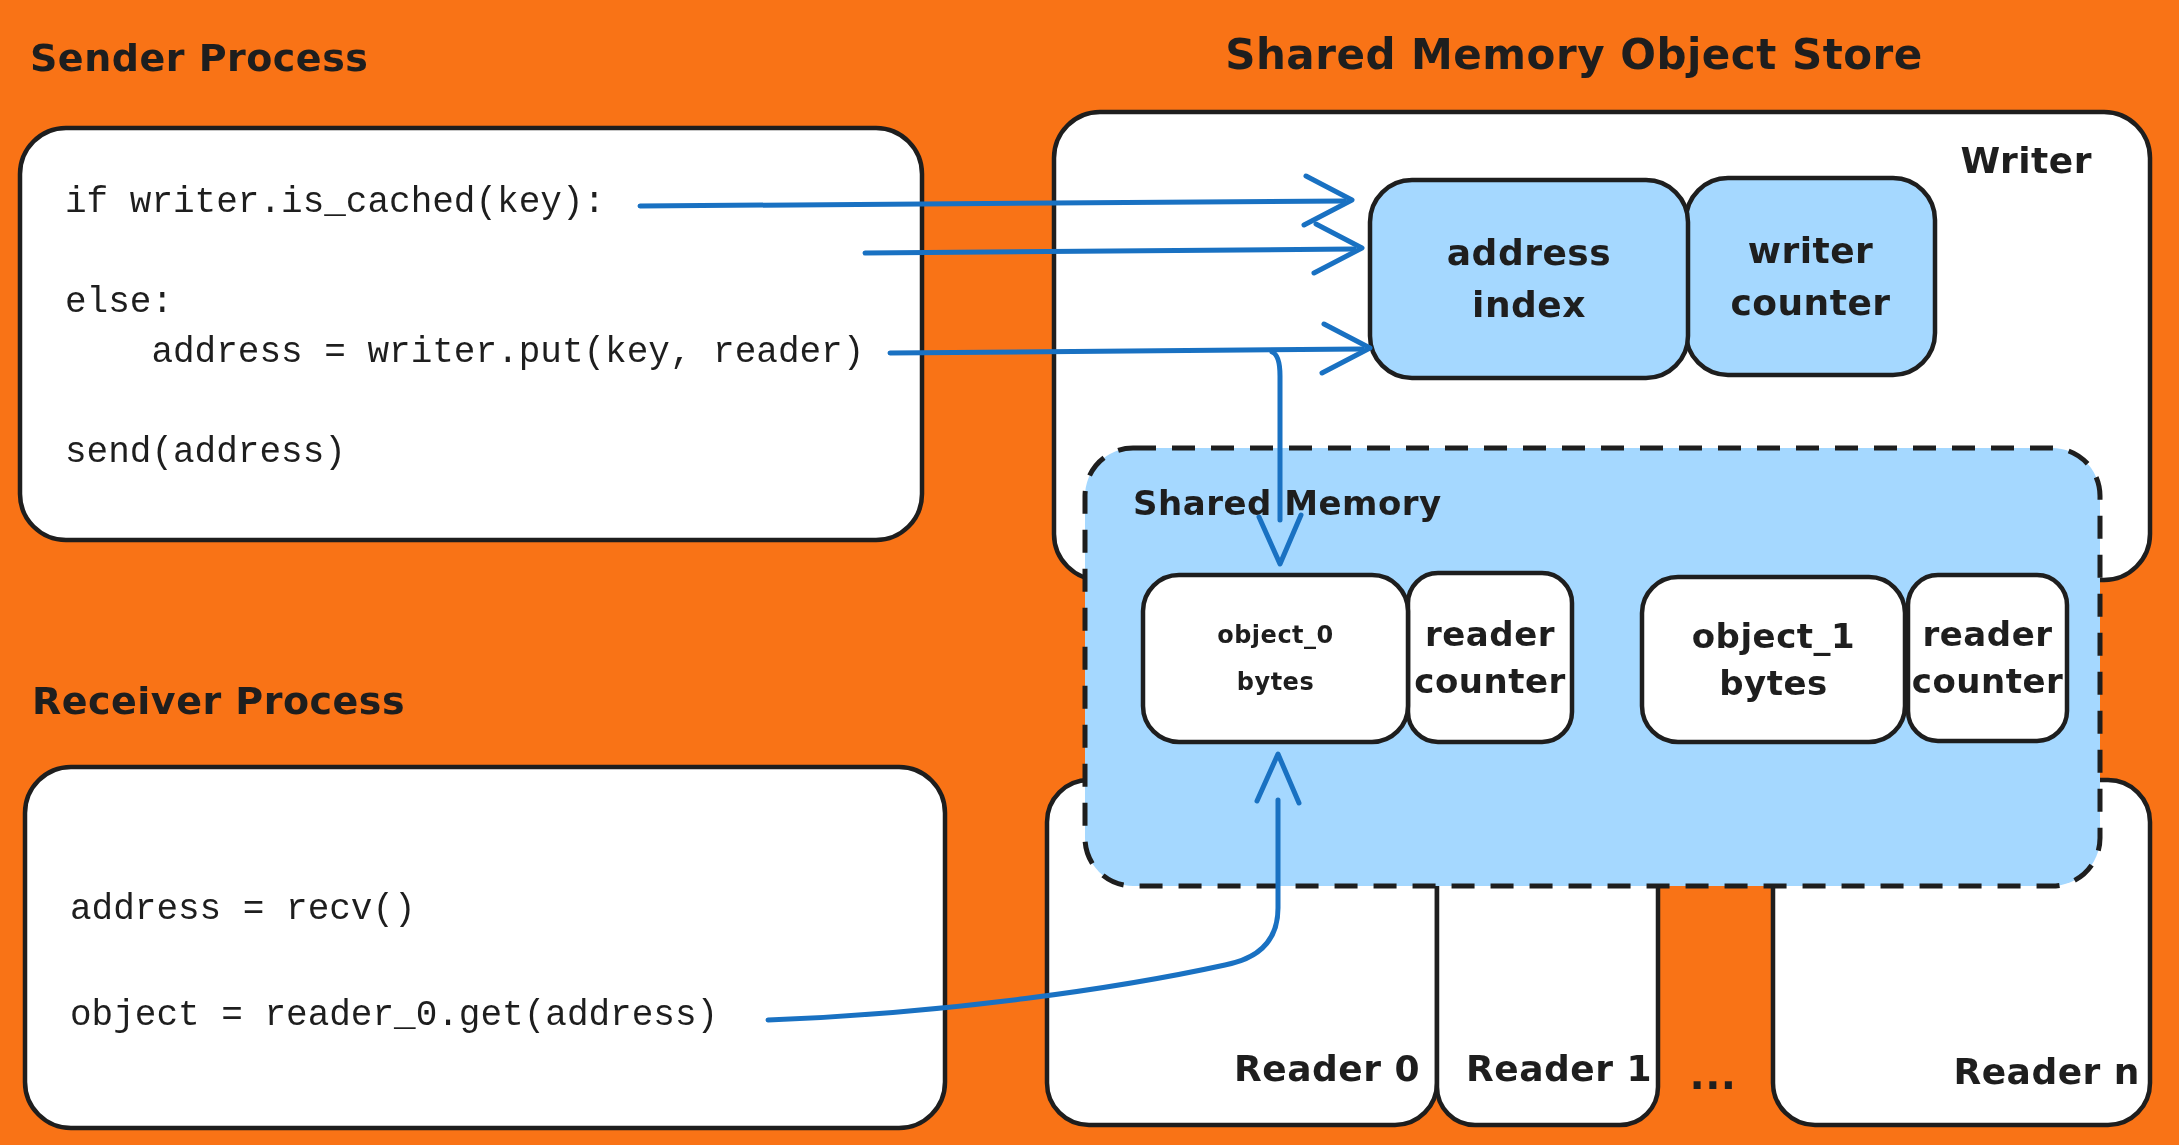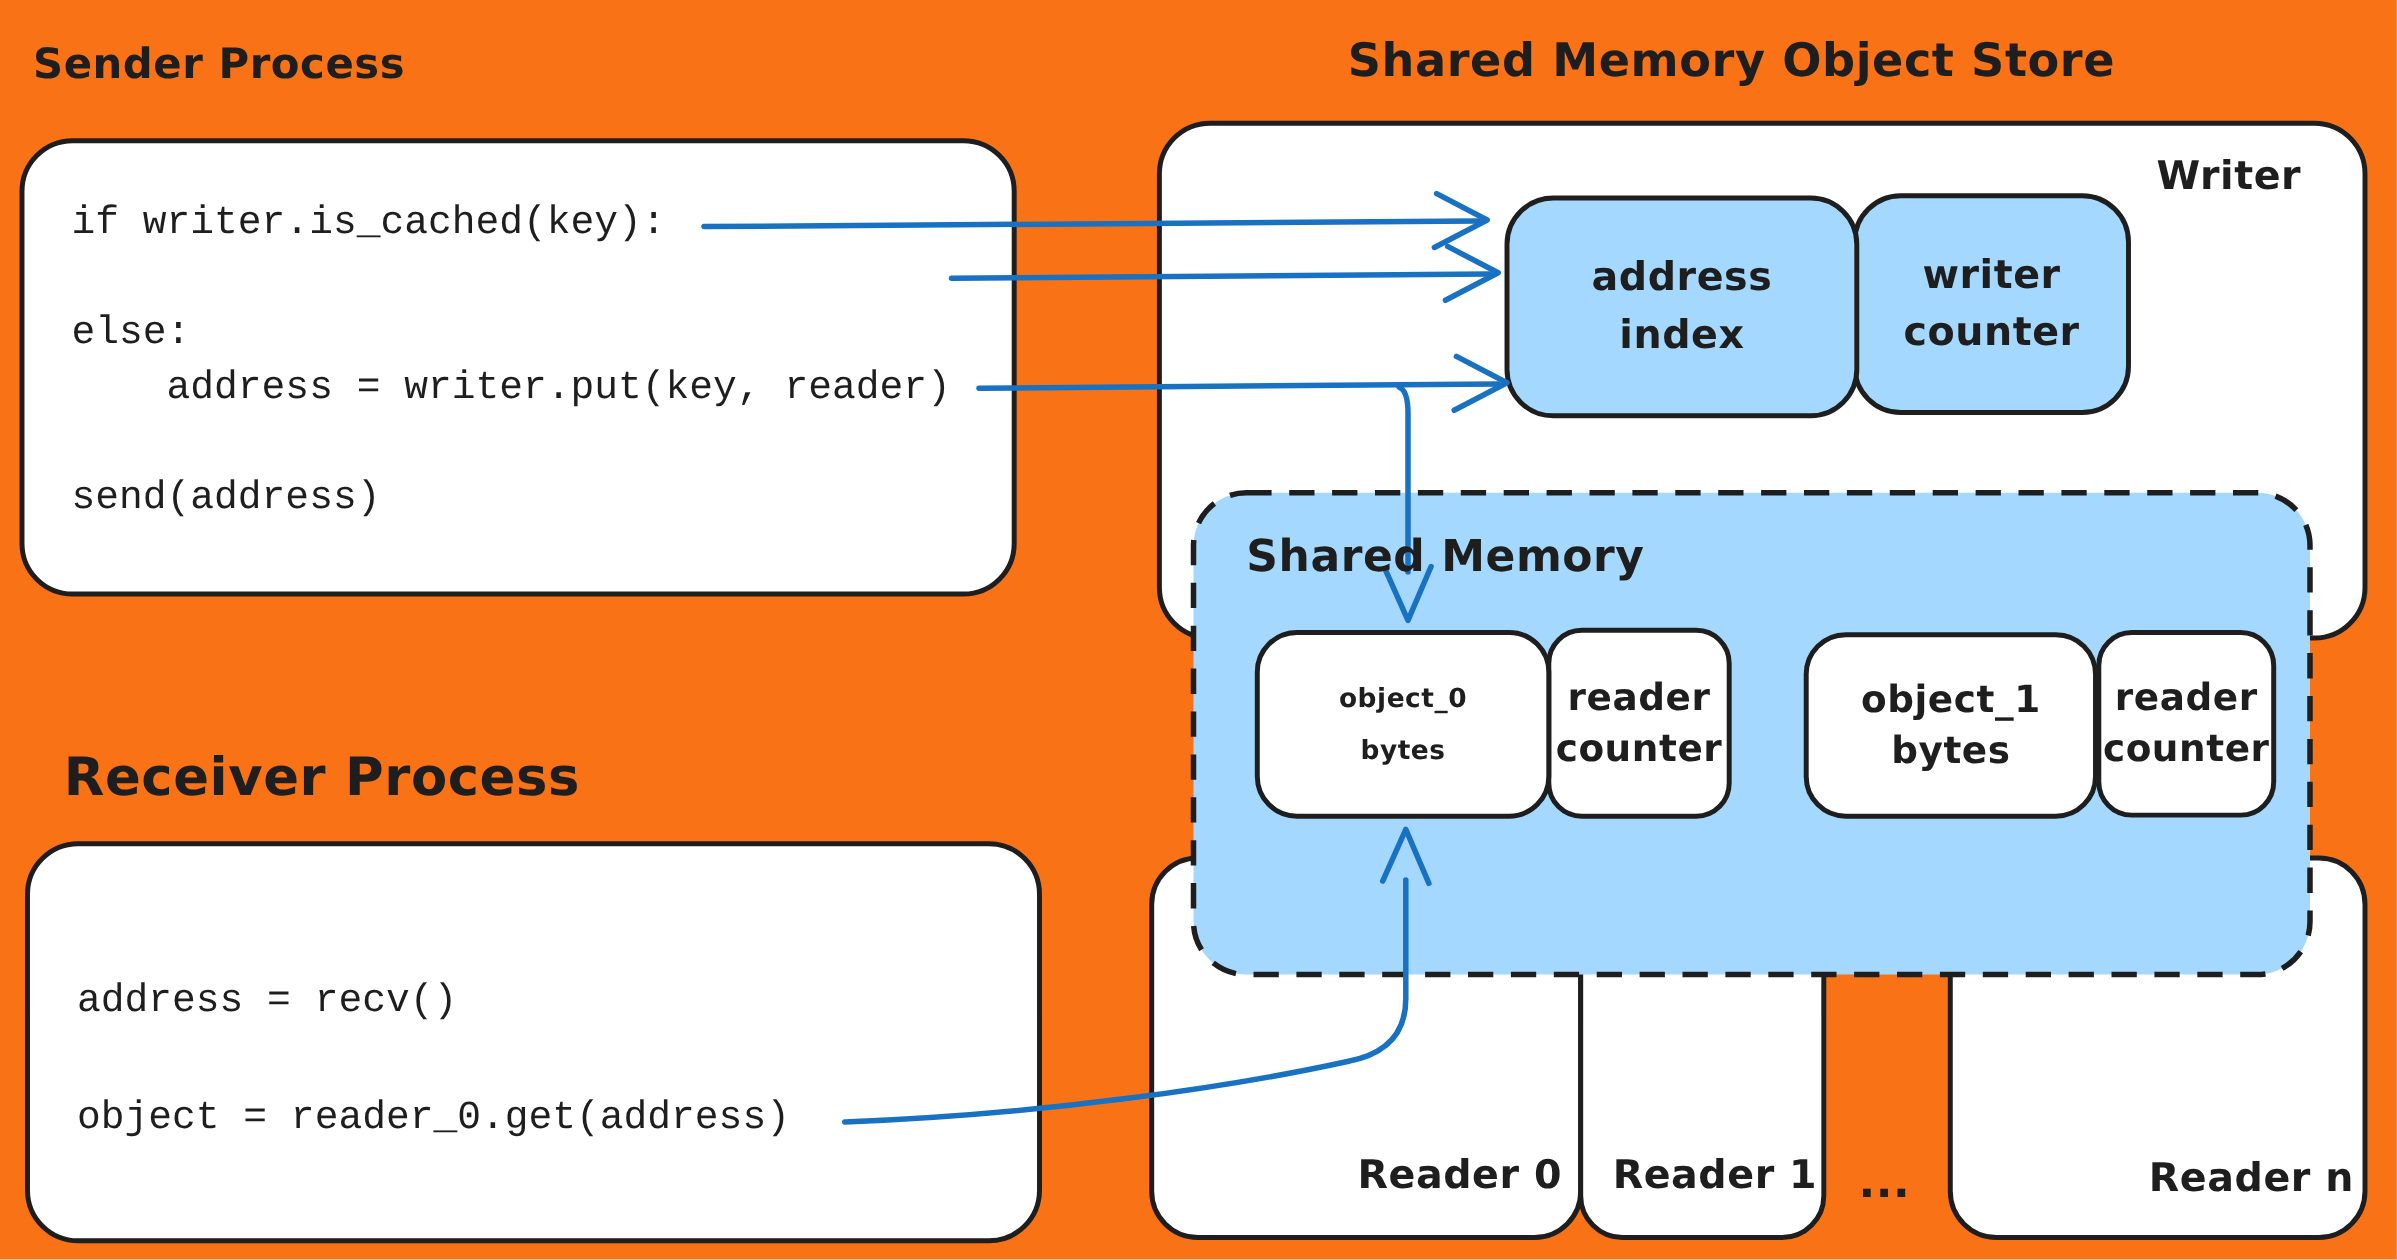--- a/index.html
+++ b/index.html
@@ -69,40 +69,40 @@
     </g>
   </svg>
 
   <div class="abs hand" style="left:30px;top:36px;font-size:38px;">Sender Process</div>
 
   <div class="abs code" style="left:65px;top:178px;">if writer.is_cached(key):</div>
   <div class="abs code" style="left:65px;top:278px;">else:</div>
   <div class="abs code" style="left:65px;top:328px;">    address = writer.put(key, reader)</div>
   <div class="abs code" style="left:65px;top:428px;">send(address)</div>
 
-  <div class="abs hand" style="left:58px;top:679px;font-size:48px;">Receiver Process</div>
+  <div class="abs hand" style="left:32px;top:679px;font-size:38px;">Receiver Process</div>
 
   <div class="abs code" style="left:70px;top:885px;">address = recv()</div>
   <div class="abs code" style="left:70px;top:991px;">object = reader_0.get(address)</div>
 
   <div class="abs hand" style="left:1224px;top:30px;width:700px;font-size:42px;text-align:center;">Shared Memory Object Store</div>
 
   <div class="abs hand" style="left:1940px;top:140px;width:152px;font-size:36px;text-align:right;">Writer</div>
 
   <div class="abs boxlabel" style="left:1370px;top:180px;width:318px;height:198px;font-size:36px;line-height:52px;">
     <span>address</span>
     <span>index</span>
   </div>
 
   <div class="abs boxlabel" style="left:1686px;top:178px;width:249px;height:197px;font-size:36px;line-height:52px;">
     <span>writer</span>
     <span>counter</span>
   </div>
 
-  <div class="abs hand" style="left:1133px;top:483px;font-size:40px;">Shared Memory</div>
+  <div class="abs hand" style="left:1133px;top:483px;font-size:34px;">Shared Memory</div>
 
   <div class="abs boxlabel" style="left:1143px;top:575px;width:265px;height:167px;font-size:24px;line-height:47px;">
     <span>object_0</span>
     <span>bytes</span>
   </div>
 
   <div class="abs boxlabel" style="left:1408px;top:573px;width:164px;height:169px;font-size:34px;line-height:47px;">
     <span>reader</span>
     <span>counter</span>
   </div>

